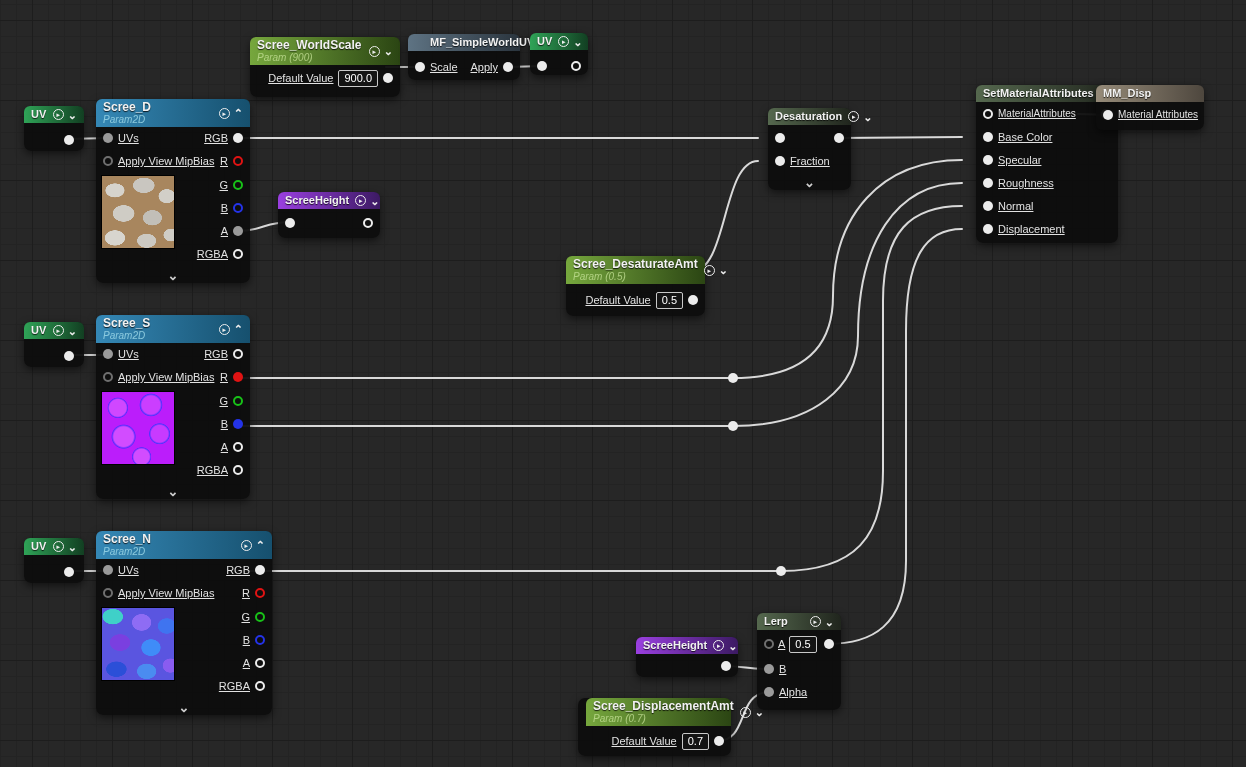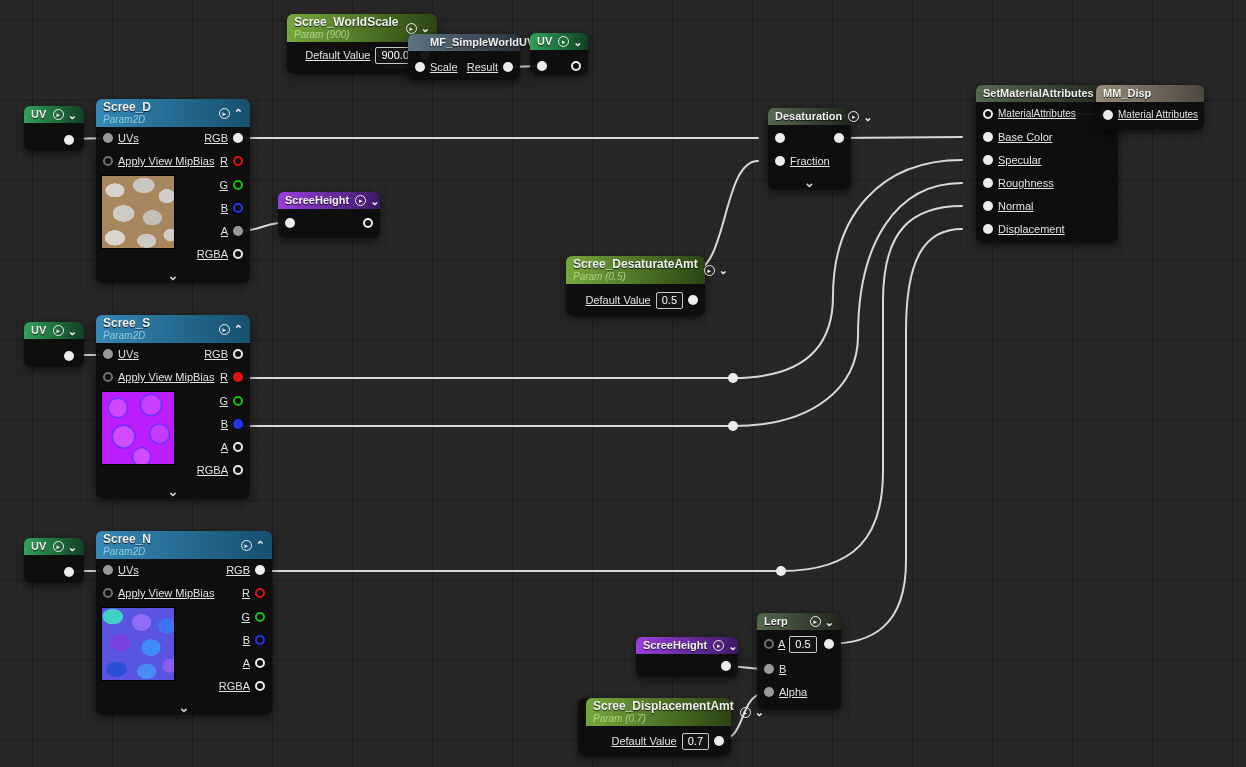--- a/index.html
+++ b/index.html
@@ -118,21 +118,21 @@
     <path d="M238,571 H781 C856,571 883,536 883,471 L883,301 C883,231 911,206 962,206"></path>
     <path d="M827,644 C872,644 906,626 906,561 L906,331 C906,256 926,229 962,229"></path>
     <path d="M723,666 C743,666 748,669 768,669"></path>
     <path d="M717,741 C749,741 736,694 768,692"></path>
     <path d="M1078,114 L1113,115"></path>
     <circle cx="733" cy="378" r="5"></circle>
     <circle cx="733" cy="426" r="5"></circle>
     <circle cx="781" cy="571" r="5"></circle>
   </svg>
 
-  <div class="node" style="left:250px;top:14px;width:150px;height:60px;margin-left:37px;">
+  <div class="node" style="left:250px;top:37px;width:150px;height:60px;">
     <div class="hd hd-param">
       <div>
         <div class="ttl">Scree_WorldScale</div>
         <div class="sub">Param (900)</div>
       </div>
       <div class="hicons">
         <span class="circ">▸</span>
         <span class="chev">⌄</span>
       </div>
     </div>
@@ -145,21 +145,21 @@
 
   <div class="node" style="left:408px;top:34px;width:112px;height:46px;">
     <div class="hd hd-fn">
       <div class="ttl ttl-sm">MF_SimpleWorldUV</div>
     </div>
     <div class="row l" style="top:26px;">
       <span class="pin pf"></span>
       <span class="lbl">Scale</span>
     </div>
     <div class="row r" style="top:26px;">
-      <span class="lbl">Result</span>
+      <span class="lbl">Apply</span>
       <span class="pin pf"></span>
     </div>
   </div>
 
   <div class="node" style="left:530px;top:33px;width:58px;height:42px;">
     <div class="hd hd-uv">
       <div class="ttl ttl-sm">UV</div>
       <div class="hicons">
         <span class="circ">▸</span>
         <span class="chev">⌄</span>

